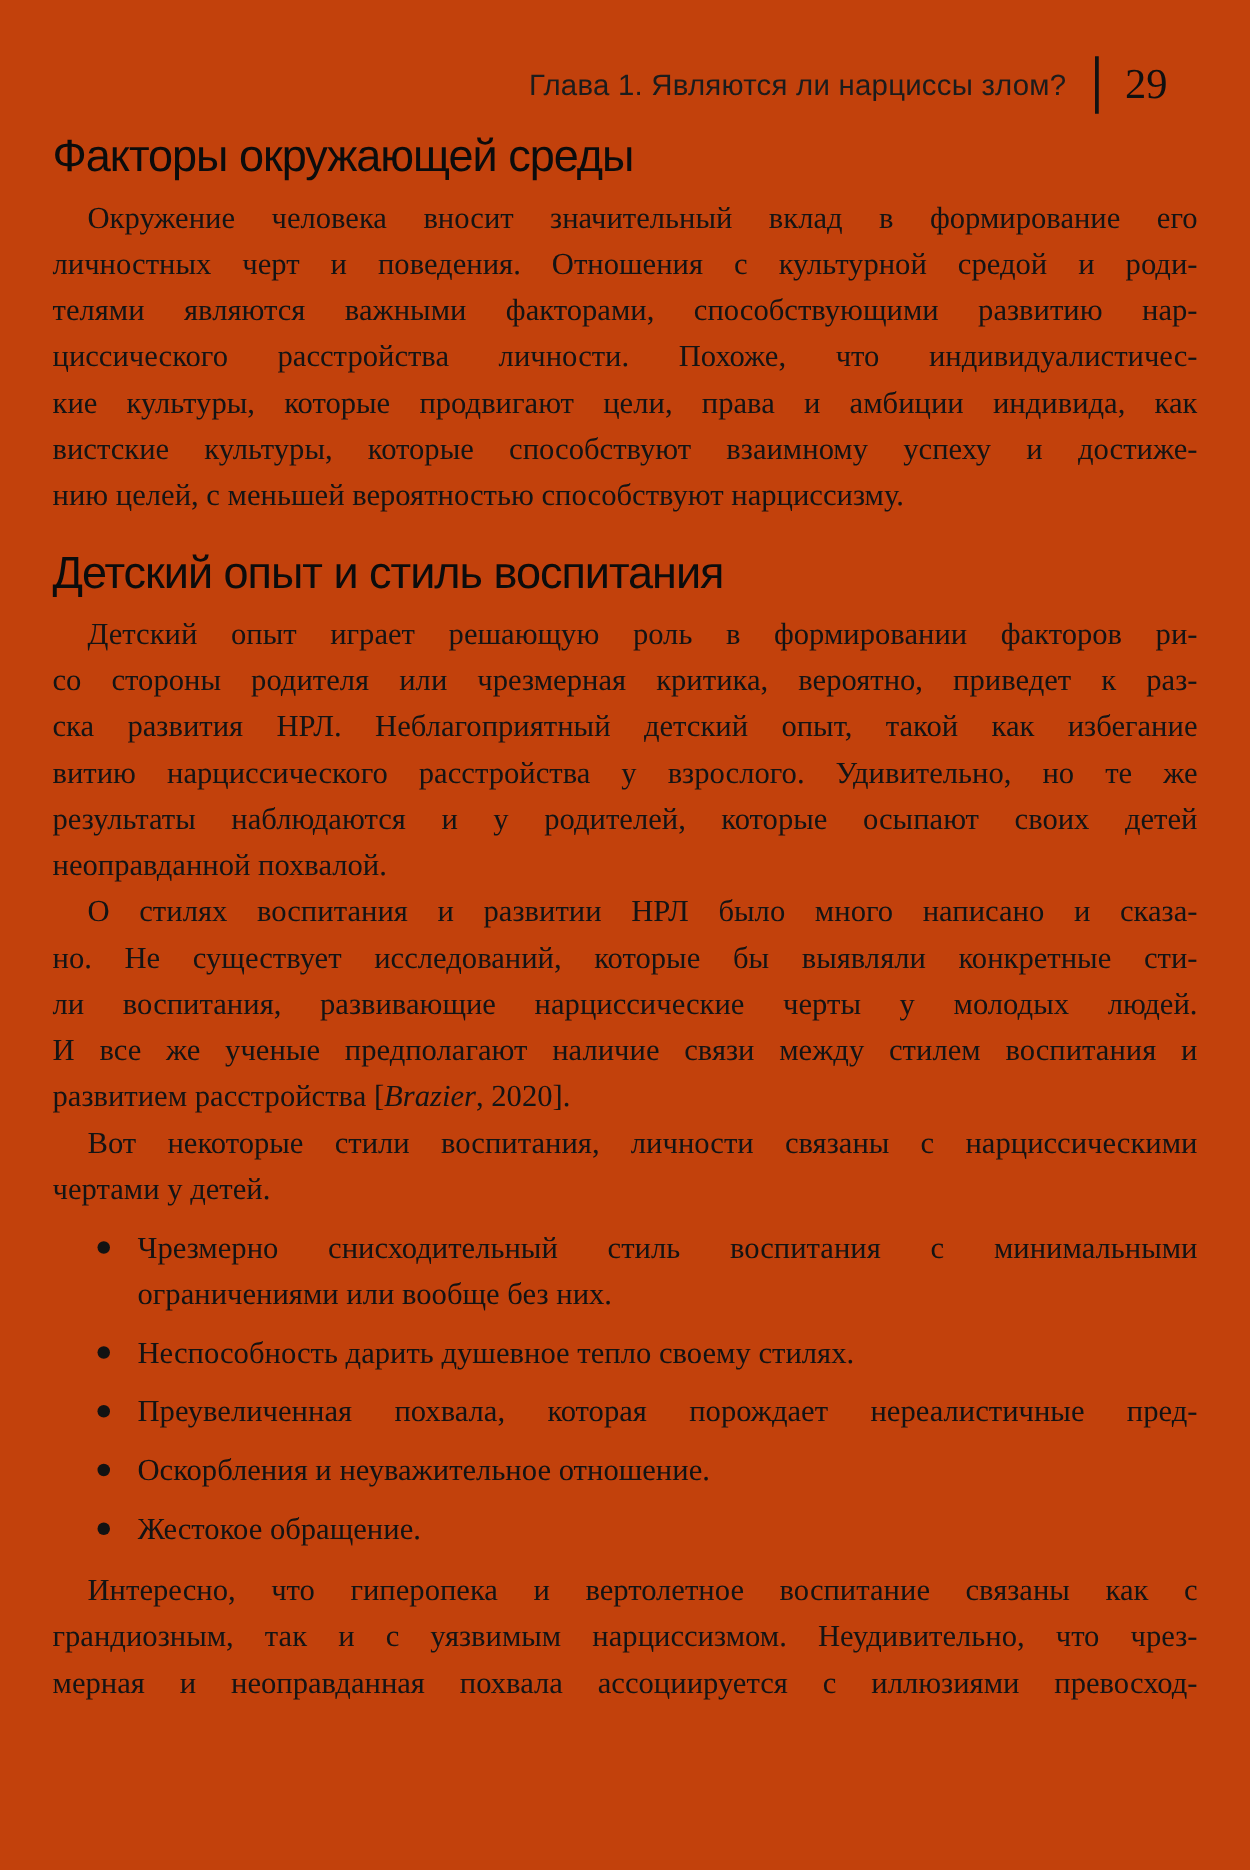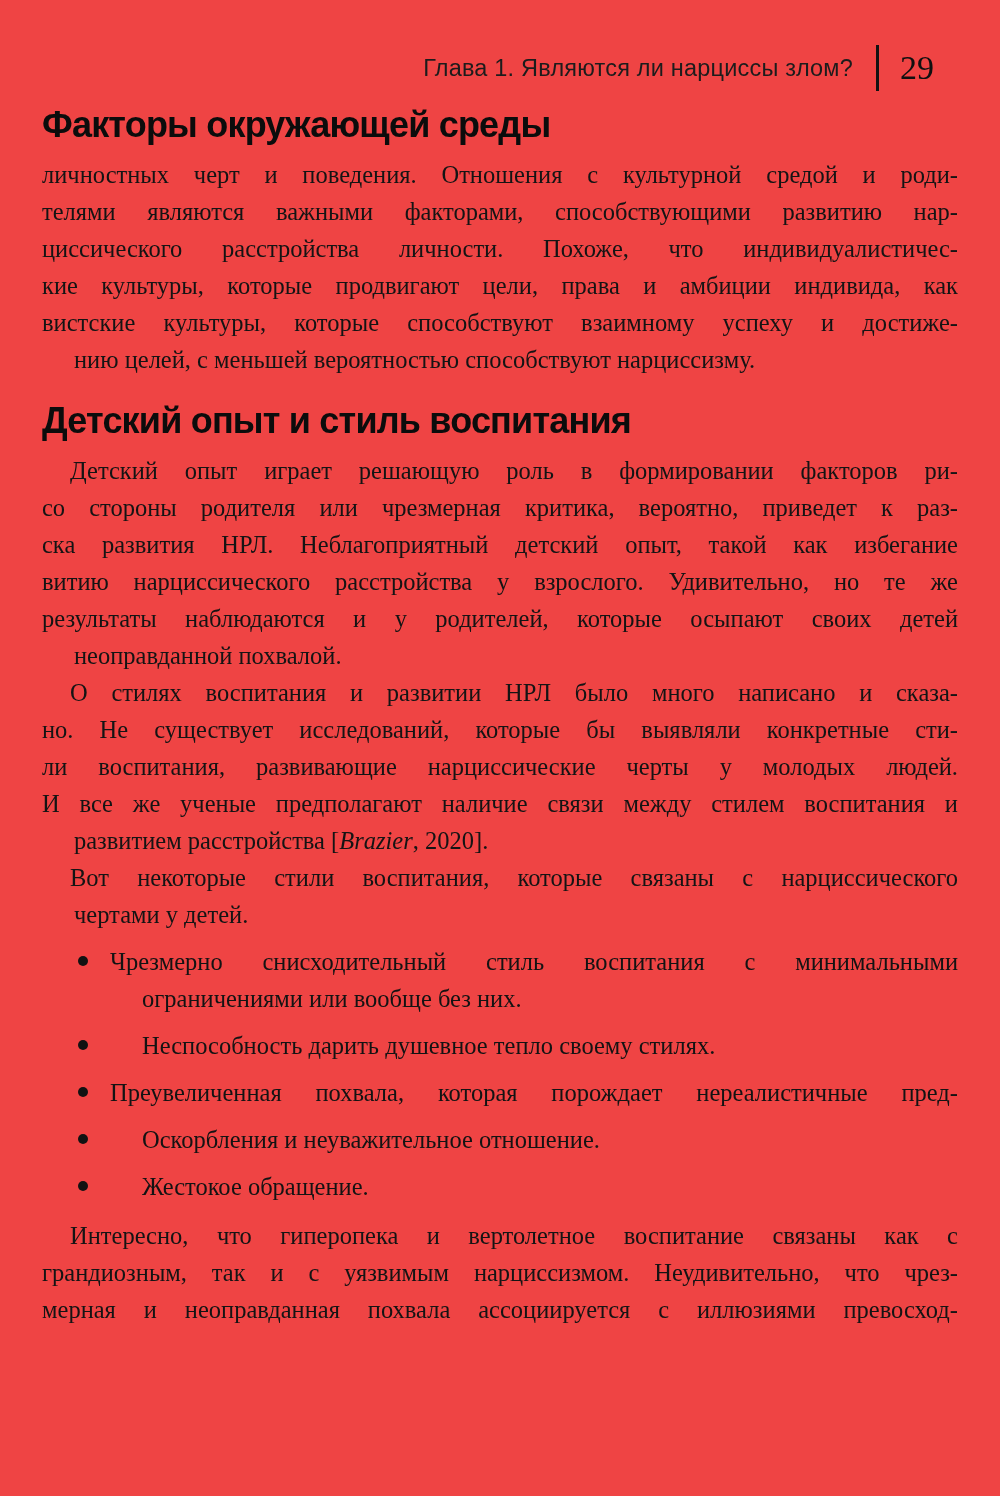--- a/index.html
+++ b/index.html
@@ -5,21 +5,21 @@
   html, body { margin: 0; padding: 0; }
   body {
     width: 1000px; height: 1496px;
     background: #f6f6f4;
     overflow: hidden;
     font-family: "Liberation Serif", serif;
   }
   .page {
     width: 1000px; height: 1496px;
     box-sizing: border-box;
-    background: #ef4444;
+    background: #c2410c;
     color: #131313;
     padding: 44px 42px 0 42px;
   }
   
   .running-head {
     display: flex;
     justify-content: flex-end;
     align-items: center;
     padding-right: 24px;
     margin-bottom: 14px;
@@ -37,21 +37,21 @@
     margin: 0 21px 0 23px;
   }
   .rh-num {
     font-family: "Liberation Serif", serif;
     font-size: 34px;
     color: #101010;
   }
   
   .sec-heading {
     font-family: "Liberation Sans", sans-serif;
-    font-weight: bold;
+    font-weight: normal;
     font-size: 36px;
     letter-spacing: -0.8px;
     line-height: 1.08;
     color: #0c0c0c;
     margin: 0 0 11px 0;
   }
   .sec-heading.h-first { margin-top: 10px; }
   .sec-heading.h-second { margin-top: 24px; }
   
   .para {
@@ -60,21 +60,20 @@
     color: #141414;
   }
   .line {
     text-align: justify;
     text-align-last: justify;
     overflow: hidden;
   }
   .line.last {
     text-align: right;
     text-align-last: left;
-    margin-left: 32px;
   }
   .line.first { text-indent: 28px; }
   .italic { font-style: italic; }
   .para.final { margin-top: 12px; }
   
   .bullet-list { margin-top: 10px; }
   .bullet-item { display: flex; margin-bottom: 10px; }
   .bullet-dot {
     flex: none;
     width: 10px; height: 10px;
@@ -96,20 +95,21 @@
 
   <header class="running-head">
     <span class="rh-title">Глава 1. Являются ли нарциссы злом?</span>
     <span class="rh-divider"></span>
     <span class="rh-num">29</span>
   </header>
 
   <h1 class="sec-heading h-first">Факторы окружающей среды</h1>
 
   <div class="para">
+    <div class="line first">Окружение человека вносит значительный вклад в формирование его</div>
     <div class="line">личностных черт и поведения. Отношения с культурной средой и роди-</div>
     <div class="line">телями являются важными факторами, способствующими развитию нар-</div>
     <div class="line">циссического расстройства личности. Похоже, что индивидуалистичес-</div>
     <div class="line">кие культуры, которые продвигают цели, права и амбиции индивида, как</div>
     <div class="line">вистские культуры, которые способствуют взаимному успеху и достиже-</div>
     <div class="line last">нию целей, с меньшей вероятностью способствуют нарциссизму.</div>
   </div>
 
   <h1 class="sec-heading h-second">Детский опыт и стиль воспитания</h1>
 
@@ -124,21 +124,21 @@
 
   <div class="para">
     <div class="line first">О стилях воспитания и развитии НРЛ было много написано и сказа-</div>
     <div class="line">но. Не существует исследований, которые бы выявляли конкретные сти-</div>
     <div class="line">ли воспитания, развивающие нарциссические черты у молодых людей.</div>
     <div class="line">И все же ученые предполагают наличие связи между стилем воспитания и</div>
     <div class="line last"><span>развитием расстройства [</span><span class="italic">Brazier</span><span>, 2020].</span></div>
   </div>
 
   <div class="para">
-    <div class="line first">Вот некоторые стили воспитания, которые связаны с нарциссического</div>
+    <div class="line first">Вот некоторые стили воспитания, личности связаны с нарциссическими</div>
     <div class="line last">чертами у детей.</div>
   </div>
 
   <div class="bullet-list">
 
 
     <div class="bullet-item">
       <span class="bullet-dot"></span>
       <div class="bullet-text">
         <div class="line">Чрезмерно снисходительный стиль воспитания с минимальными</div>

